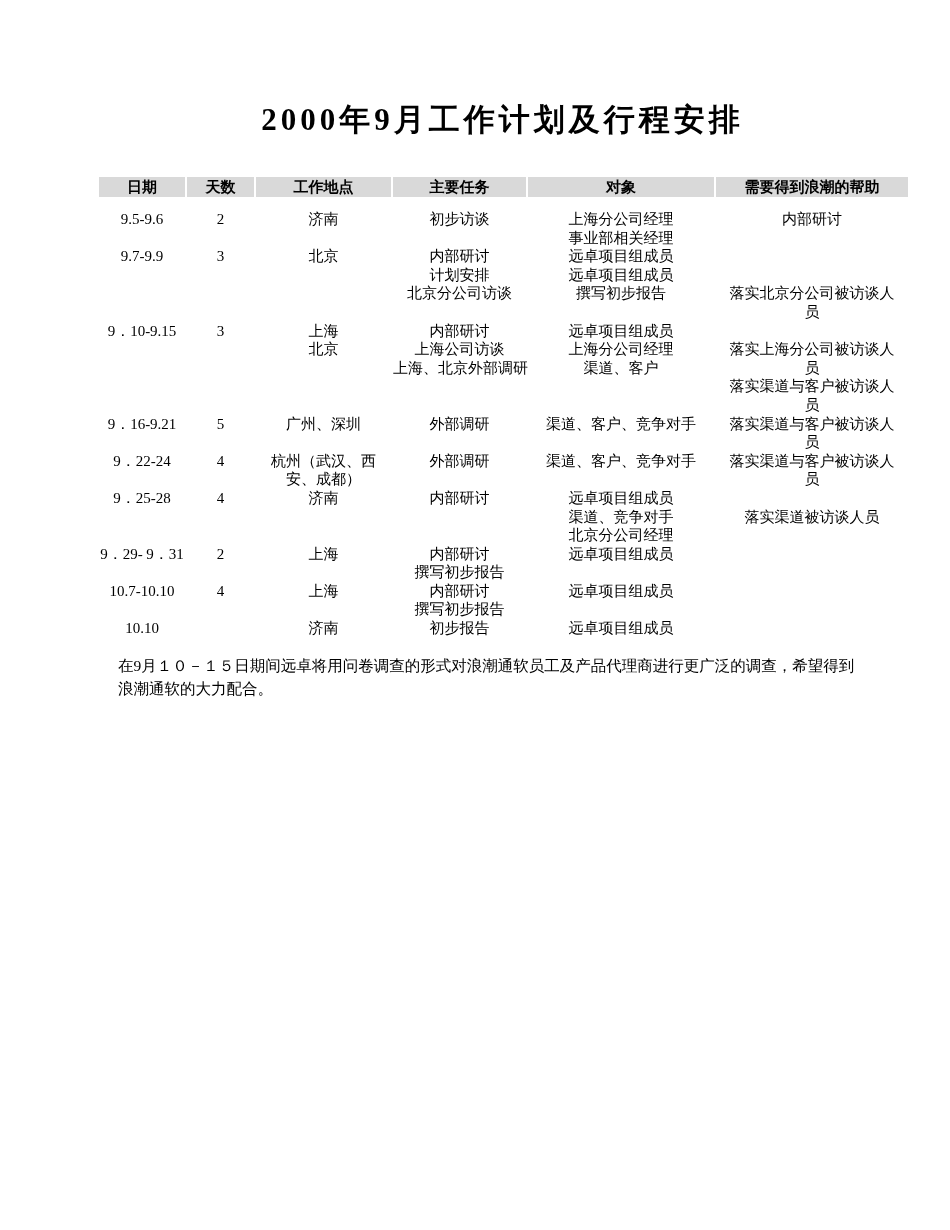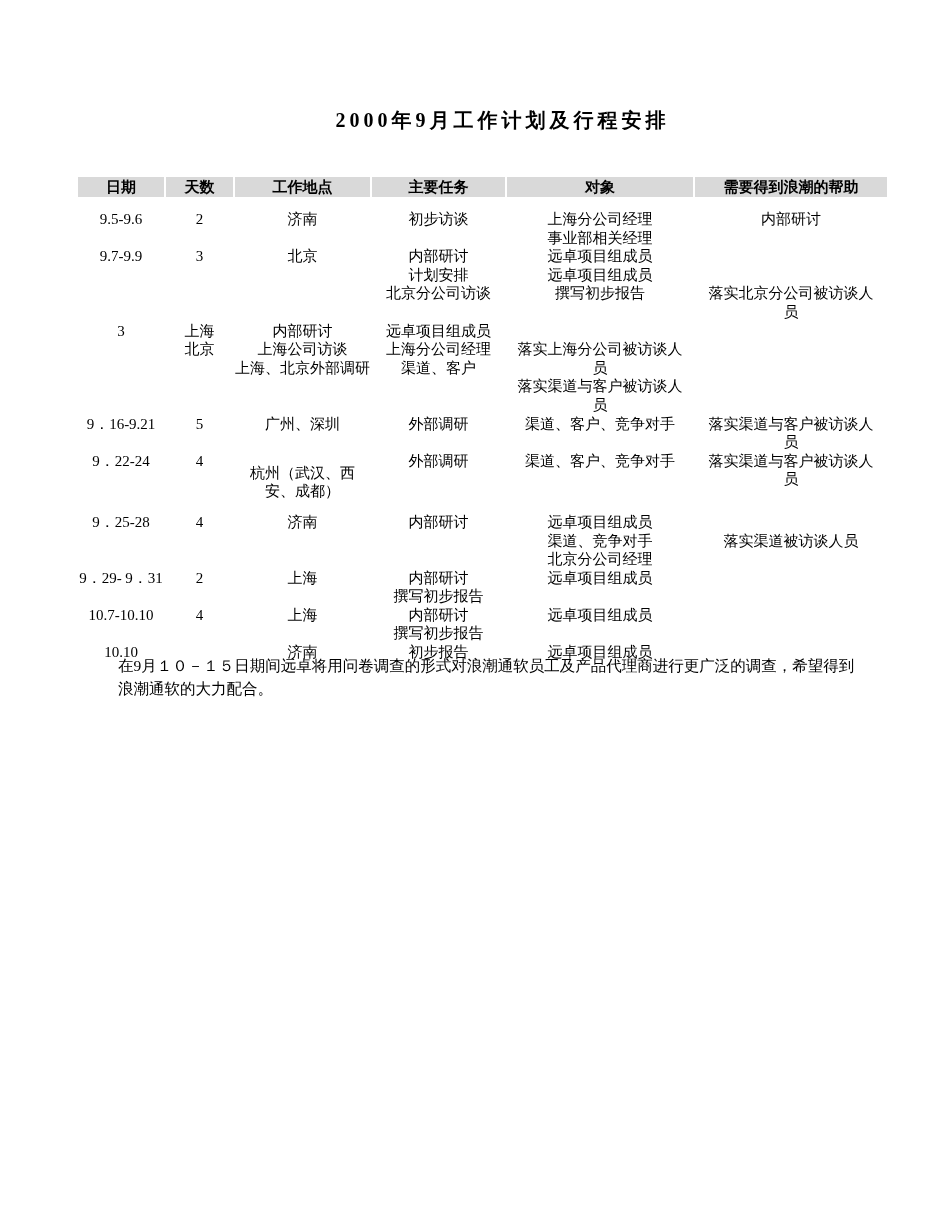--- a/index.html
+++ b/index.html
@@ -9,29 +9,29 @@
     background:#ffffff;
     color:#000;
     font-family:"Liberation Serif","DejaVu Serif",serif;
     overflow:hidden;
   }
   .title{
     position:absolute;
     top:102px;left:85px;width:835px;
     margin:0;
     text-align:center;
-    font-size:20px;
+    font-size:31px;
     font-weight:bold;
     letter-spacing:4px;
     line-height:36px;
     white-space:nowrap;
   }
   .sched-table{
     position:absolute;
-    top:177px;left:78px;width:809px;
+    top:177px;left:99px;width:809px;
   }
   .grid{
     display:grid;
     grid-template-columns:86px 67px 135px 133px 186px 192px;
     column-gap:2px;
   }
   .th{
     background:#D9D9D9;
     font-family:"Liberation Sans","DejaVu Sans",sans-serif;
     font-weight:bold;
@@ -53,21 +53,21 @@
     height:18.6px;
   }
   .para{
     white-space:normal;
     max-width:172px;
     margin:0 auto;
   }
   .wrap-loc{
     white-space:normal;
     max-width:112px;
-    margin:12px auto;
+    margin:0 auto;
   }
   .note{
     position:absolute;
     top:640px;left:103px;width:748px;
     margin:15px;
     font-size:15.5px;
     line-height:22.5px;
     text-align:left;
   }
 </style>
@@ -130,20 +130,23 @@
             <div class="line">撰写初步报告</div>
           </div>
           <div class="cell">
             <div class="line">&nbsp;</div>
             <div class="line">&nbsp;</div>
             <div class="para">落实北京分公司被访谈人员</div>
           </div>
         </div>
         <div class="grid row">
           <div class="cell">
+            <div class="line">9．10-9.15</div>
+          </div>
+          <div class="cell">
             <div class="line">3</div>
           </div>
           <div class="cell">
             <div class="line">上海</div>
             <div class="line">北京</div>
           </div>
           <div class="cell">
             <div class="line">内部研讨</div>
             <div class="line">上海公司访谈</div>
             <div class="line">上海、北京外部调研</div>

